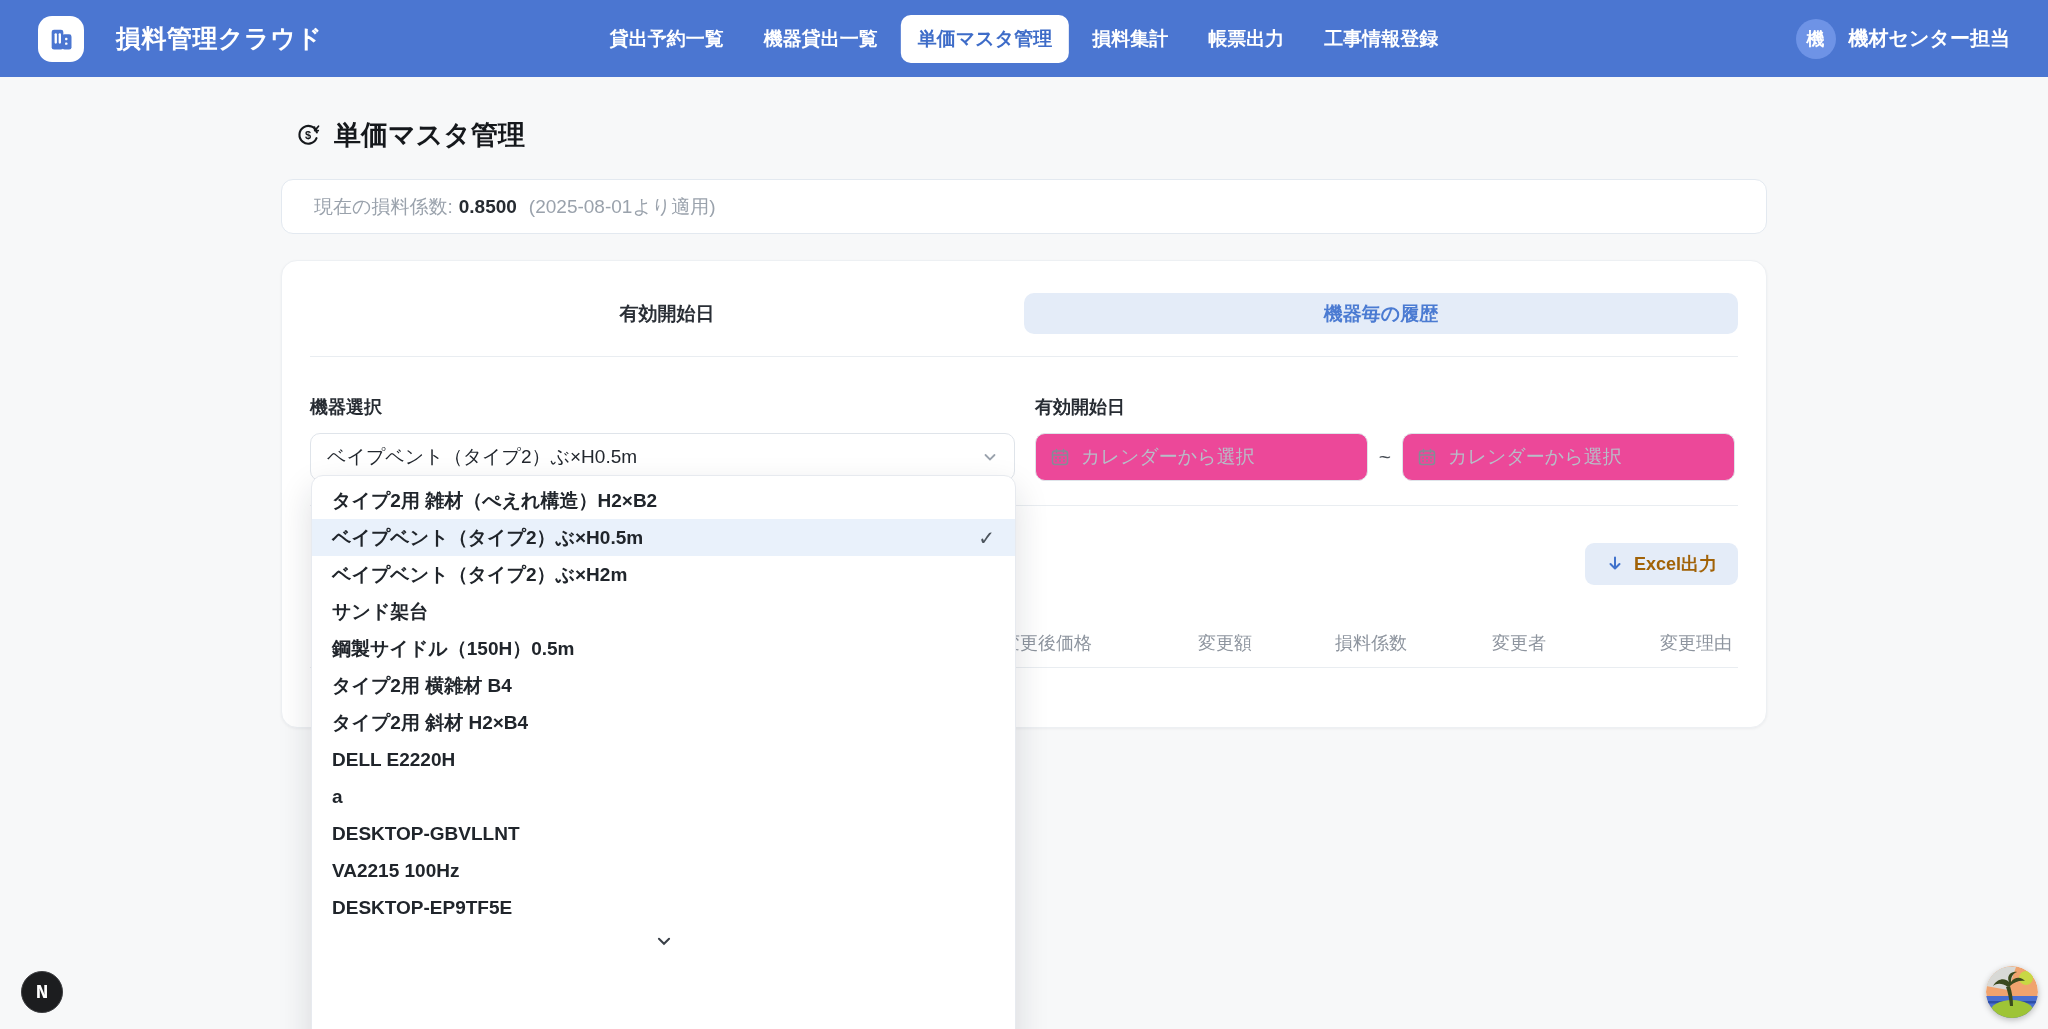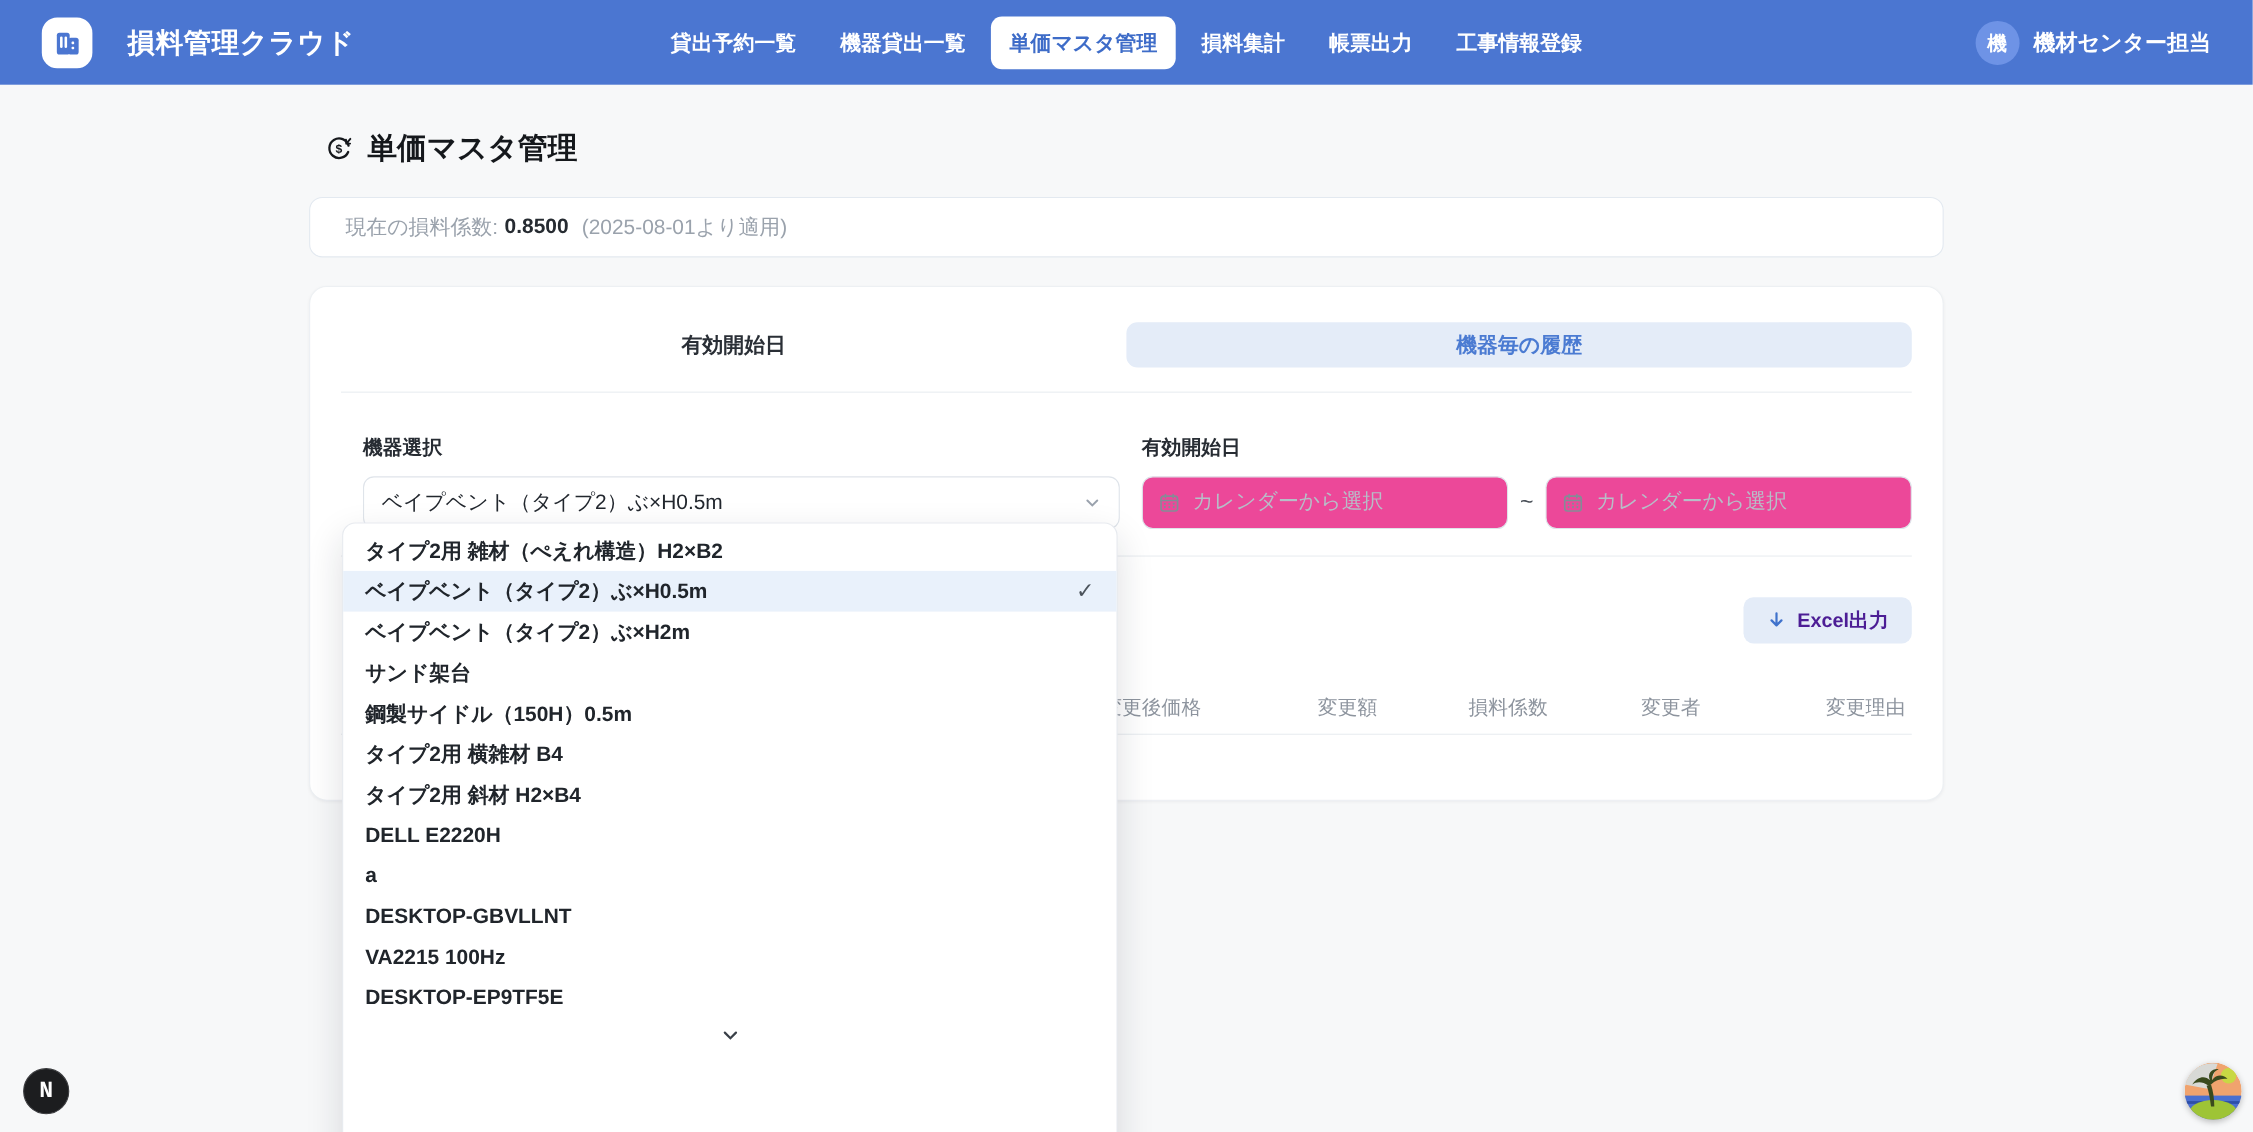--- a/index.html
+++ b/index.html
@@ -62,21 +62,21 @@
   }
   .tabs { margin-top:32px; display:grid; grid-template-columns:1fr 1fr; }
   .tab {
     height:41px; display:flex; align-items:center; justify-content:center;
     font-size:19px; font-weight:600; color:#2a2f36; border-radius:10px; cursor:pointer;
   }
   .tab.active { background:#e4ecf8; color:#4b7bd2; }
   .divider { height:1px; background:#e9edf1; }
   .div-tabs { margin-top:22px; }
 
-  .filter-row { margin-top:38px; display:flex;margin-left:20px; }
+  .filter-row { margin-top:38px; display:flex; }
   .f-label { font-size:18px; font-weight:600; color:#272c33; margin-bottom:14px; }
   .col-device { width:705px; }
   .col-dates  { margin-left:20px; flex:1; }
   .select-box {
     height:48px; border:1px solid #dfe4ea; border-radius:10px; background:#fff;
     display:flex; align-items:center; padding:0 16px; cursor:pointer;
   }
   .select-value { font-size:19px; font-weight:500; color:#22272e; flex:1; }
   .date-inputs { display:flex; align-items:center; }
   .date-box {
@@ -88,21 +88,21 @@
     font-family:inherit; color:#22272e; background:transparent;
   }
   .date-box input::placeholder { color:#b7bec8; }
   .range-sep { width:34px; text-align:center; font-size:21px; color:#4a5058; }
 
   .div-filters { margin-top:24px; }
 
   .excel-row { margin-top:37px; display:flex; justify-content:flex-end; }
   .excel-btn {
     height:42px; padding:0 21px; border:none; border-radius:9px; background:#e4ecf8;
-    color:#4c1d95; font-size:18px; font-weight:600; font-family:inherit;
+    color:#a16207; font-size:18px; font-weight:600; font-family:inherit;
     display:flex; align-items:center; gap:10px; cursor:pointer;
   }
 
   .thead-row { position:relative; margin-top:46px; height:28px; font-size:18px; color:#8d949e; }
   .th { position:absolute; top:0; white-space:nowrap; }
   .th-0 { left:692px; } .th-1 { left:888px; } .th-2 { left:1025px; }
   .th-3 { left:1182px; } .th-4 { left:1315px;margin-left:35px; }
   .div-thead { margin-top:8px; }
 
   

